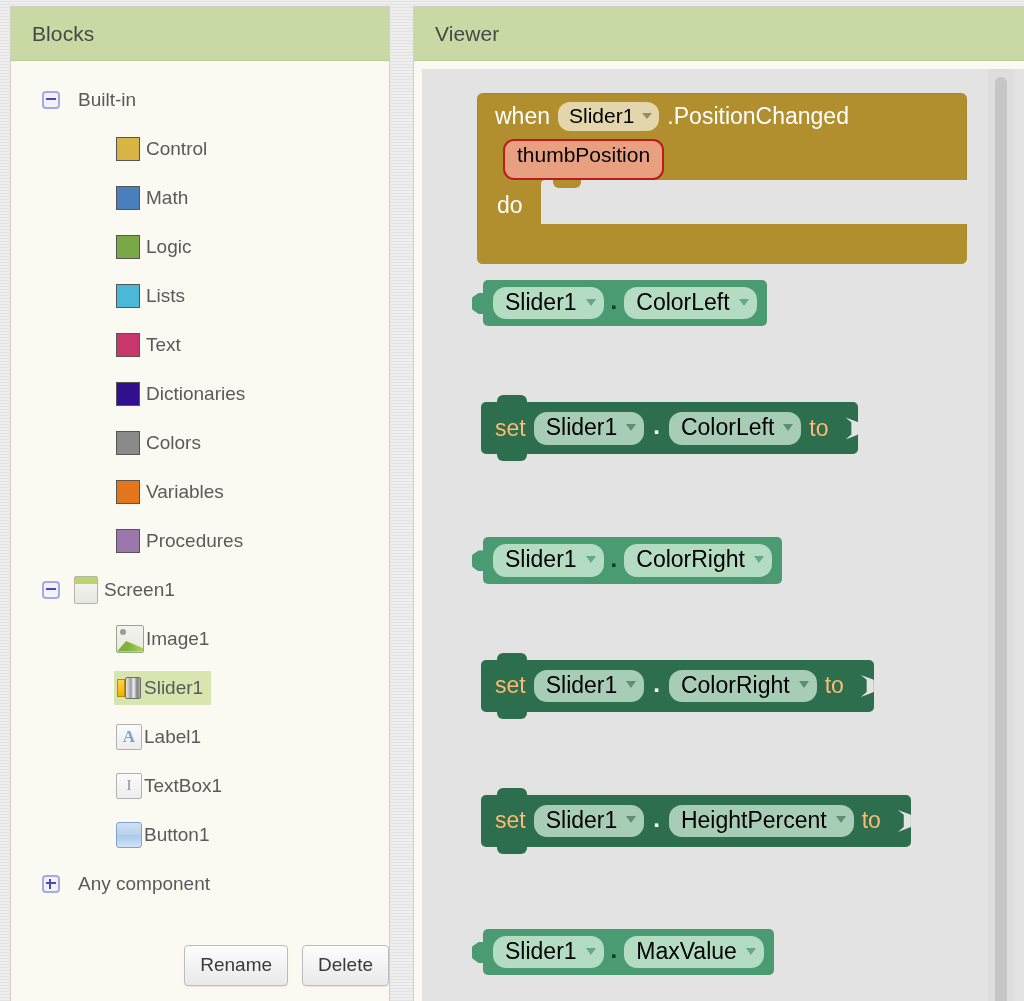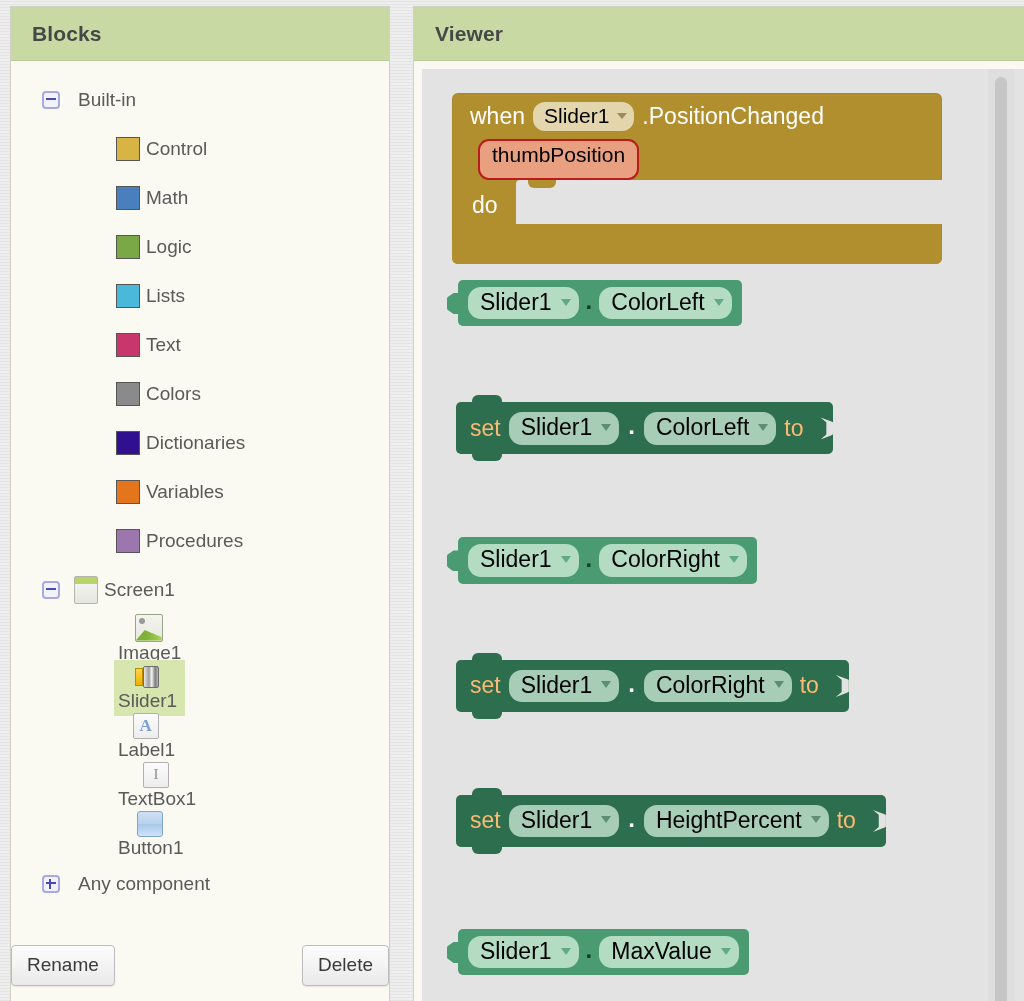--- a/index.html
+++ b/index.html
@@ -31,21 +31,21 @@
   .panel-header {
     height: 54px;
     background: #c9d9a4;
     border-bottom: 1px solid #b9c996;
     display: flex;
     align-items: center;
     box-sizing: border-box;
   }
   .panel-header .title {
     font-size: 21px;
-    font-weight: bold;
+    font-weight: normal;
     color: #474747;
     padding-left: 21px;
     letter-spacing: .1px;
   }
   .tree {
     padding-top: 14px;
     font-size: 18px;
     color: #555;
   }
   .tree-row {
@@ -112,21 +112,20 @@
     cursor: pointer;
   }
   .comp-row.selected .hl {
     background: #d7e5ae;
   }
   .comp-row .hl {
     display: flex;
     align-items: center;
     padding: 4px 8px 4px 2px;
     border-radius: 1px;
-    flex-direction: column;
   }
   .comp-row .label { font-size: 19px; color: #5a5a5a; margin-left: 2px; }
 
   .cicon { width: 26px; height: 26px; flex: none; position: relative; }
 
   
   .ico-screen {
     background: linear-gradient(#b9d468 0px, #b9d468 7px, #f2f2ee 7px, #e6e6e0 100%);
     border: 1px solid #b4b4ac; border-radius: 2px;
     width: 22px; height: 26px; margin-left: 2px;
@@ -179,21 +178,21 @@
   .ico-button {
     background: linear-gradient(#cfe0f4 0%, #b8d2ef 48%, #a9c8ea 52%, #cfe3f7 100%);
     border: 1px solid #7fa3cb; border-radius: 3px;
     width: 24px; height: 24px;
   }
 
   .btn-row {
     position: absolute;
     left: 0; right: 0; top: 938px;
     display: flex;
-    justify-content: space-between;
+    justify-content: flex-end;
     gap: 14px;
   }
   .gwt-btn {
     font-size: 19px;
     color: #3a3a3a;
     background: linear-gradient(#fdfdfd, #e9e9e9);
     border: 1px solid #bcbcbc;
     border-radius: 4px;
     padding: 8px 15px 9px;
     cursor: pointer;
@@ -228,21 +227,21 @@
     cursor: pointer;
   }
   .vscroll-track {
     position: absolute;
     right: 10px; top: 0;
     width: 26px; height: 100%;
     background: #dedede;
   }
 
   
-  .blk { position: absolute; }
+  .blk { position: absolute; margin-left: 25px; }
 
   
   .event-block {
     background: #b18e2e;
     border-radius: 6px;
     box-shadow: inset 0 0 0 1px rgba(0,0,0,.05);
   }
   .event-row1 {
     display: flex; align-items: center;
     padding: 9px 14px 2px 18px;
@@ -435,26 +434,26 @@
       </div>
       <div class="cat-row">
         <span class="swatch" style="background:#4ab8d8"></span>
         <span class="label">Lists</span>
       </div>
       <div class="cat-row">
         <span class="swatch" style="background:#c9366b"></span>
         <span class="label">Text</span>
       </div>
       <div class="cat-row">
+        <span class="swatch" style="background:#31108f"></span>
+        <span class="label">Dictionaries</span>
+      </div>
+      <div class="cat-row">
         <span class="swatch" style="background:#8a8a8a"></span>
         <span class="label">Colors</span>
-      </div>
-      <div class="cat-row">
-        <span class="swatch" style="background:#31108f"></span>
-        <span class="label">Dictionaries</span>
       </div>
       <div class="cat-row">
         <span class="swatch" style="background:#e3751c"></span>
         <span class="label">Variables</span>
       </div>
       <div class="cat-row">
         <span class="swatch" style="background:#9c77ad"></span>
         <span class="label">Procedures</span>
       </div>
 

